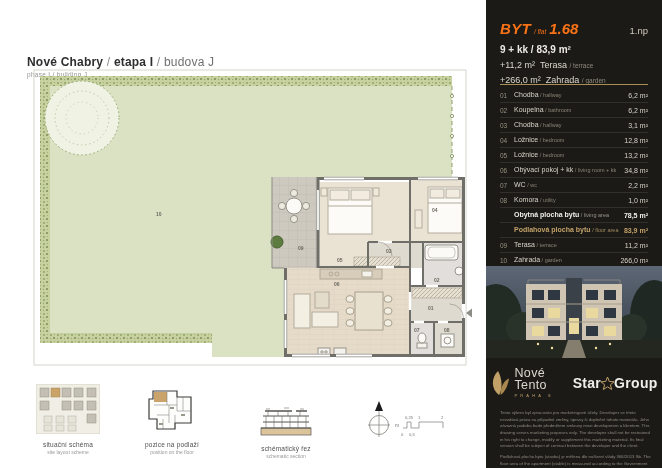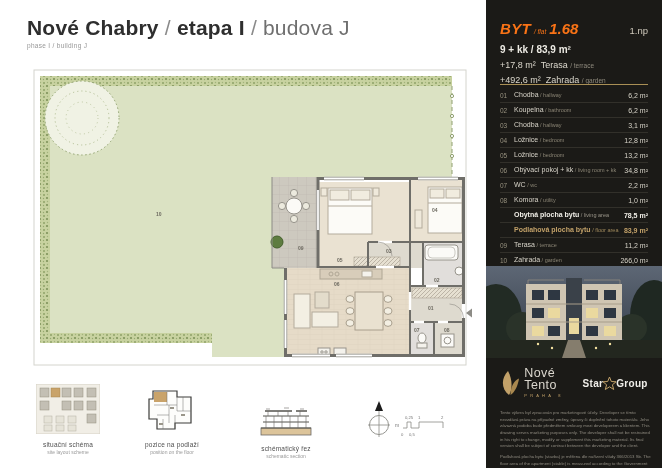--- a/index.html
+++ b/index.html
@@ -1,21 +1,21 @@
 <!DOCTYPE html>
 <html><head>
 <meta charset="utf-8">
 <style>
   html,body{margin:0;padding:0;background:#e8e8e8;}
   .page{position:relative;width:662px;height:468px;background:#ffffff;overflow:hidden;
         font-family:"Liberation Sans",sans-serif;-webkit-font-smoothing:antialiased;}
   .left{position:absolute;left:0;top:0;width:486px;height:468px;background:#fff;}
   
   .hdr{position:absolute;left:27px;top:16px;}
-  .hdr .t{font-size:21px;color:#3a3a3a;letter-spacing:.2px;}
+  .hdr .t{font-size:12px;color:#3a3a3a;letter-spacing:.2px;margin-top:39px;}
   .hdr .b{font-weight:bold;color:#2e2e2e;}
   .hdr .sep{color:#8a8a8a;font-weight:normal;}
   .hdr .lt{color:#6f6f6f;}
   .hdr .sub{font-size:6.5px;color:#979797;margin-top:2px;letter-spacing:.3px;}
   
   .plan{position:absolute;left:28px;top:60px;width:444px;height:314px;}
   .plan svg{display:block;}
   .rlabel{font-size:5px;font-weight:bold;fill:#6c6960;}
   
   .diag{position:absolute;text-align:center;}
@@ -46,21 +46,21 @@
   .trow.sumw .tname .en{color:#9b968a;font-weight:normal;}
   
   .photo{position:absolute;left:0;top:266px;width:176px;height:92px;overflow:hidden;}
   
   .logos{position:absolute;left:0;top:358px;width:176px;height:50px;display:flex;align-items:center;justify-content:center;gap:19px;}
   .brand{display:flex;align-items:center;gap:4px;}
   .brand-txt{line-height:.95;}
   .brand-txt .l1,.brand-txt .l2{font-size:12.5px;color:#dcd8cf;letter-spacing:.4px;}
   .brand-txt .l3{font-size:4px;color:#c2a169;letter-spacing:3.2px;margin-top:1.5px;}
   .stargroup{display:flex;align-items:center;}
-  .stargroup .w{font-size:10px;font-weight:bold;color:#f0eee9;letter-spacing:.3px;}
+  .stargroup .w{font-size:14px;font-weight:bold;color:#f0eee9;letter-spacing:.3px;}
   
   .fine{position:absolute;left:14px;right:10px;top:410px;color:#8f8b80;font-size:4.3px;line-height:1.55;}
   .fine p{margin:0 0 4px 0;}
 </style>
 </head>
 <body>
 
 <div class="page">
 
   <div class="left">
@@ -352,26 +352,26 @@
 
     <div class="p-head">
       <div class="row1">
         <span class="gold byt">BYT</span>
         <span class="gold flatsm">/ <span>flat</span></span>
         <span class="gold fnum">1.68</span>
         <span class="floor">1.np</span>
       </div>
       <div class="layout">9 + kk / 83,9 m²</div>
       <div class="outline">
-        <span>+17,8 m²</span>&nbsp;
+        <span>+11,2 m²</span>&nbsp;
         <span>Terasa</span>
         <span class="en">/ terrace</span>
       </div>
       <div class="outline">
-        <span>+492,6 m²</span>&nbsp;
+        <span>+266,0 m²</span>&nbsp;
         <span>Zahrada</span>
         <span class="en">/ garden</span>
       </div>
     </div>
     <div class="gold-rule"></div>
 
     <div class="ptable" id="room-table">
         <div class="trow">
           <span class="tnum">01</span>
           <span class="tname"><span>Chodba</span><span class="en"> / hallway</span></span>

